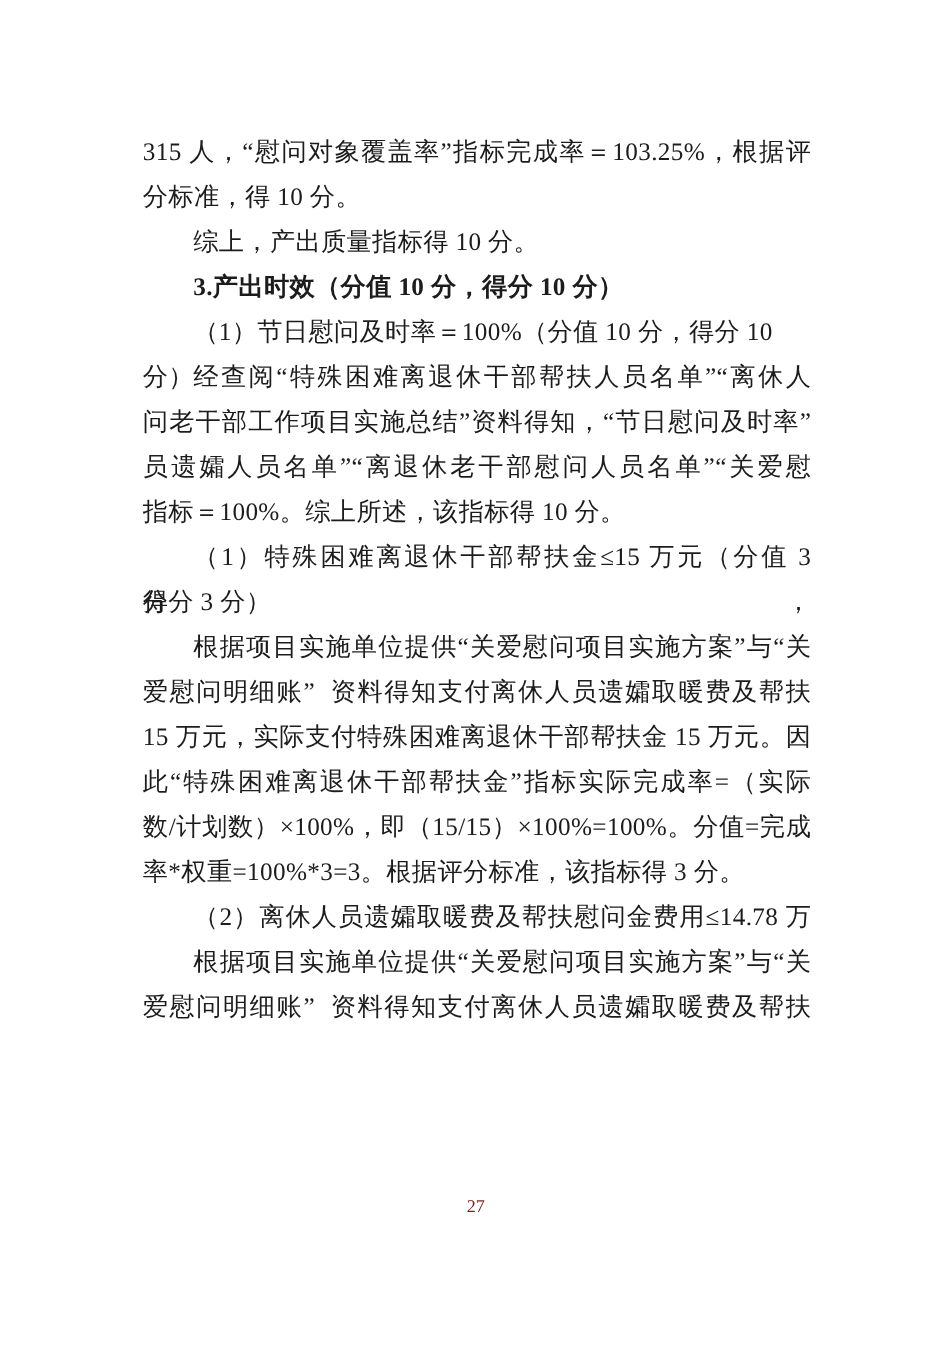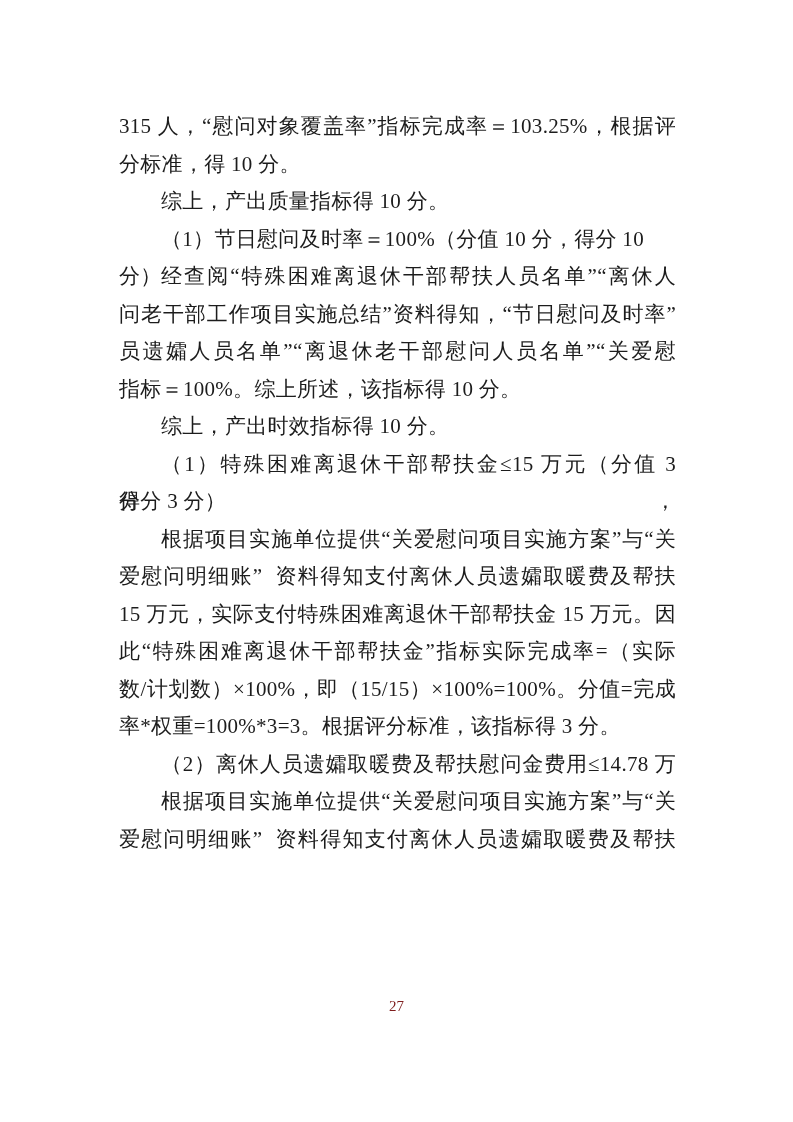--- a/index.html
+++ b/index.html
@@ -52,26 +52,26 @@
   }
 </style>
 </head>
 <body>
 
 <div class="page">
   <div class="doc-body">
       <div class="line justify">315 人，“慰问对象覆盖率”指标完成率＝103.25%，根据评</div>
       <div class="line">分标准，得 10 分。</div>
       <div class="line indent">综上，产出质量指标得 10 分。</div>
+      <div class="line indent bold">3.产出时效（分值 10 分，得分 10 分）</div>
       <div class="line indent">（1）节日慰问及时率＝100%（分值 10 分，得分 10 分）</div>
       <div class="line indent justify">经查阅“特殊困难离退休干部帮扶人员名单”“离休人</div>
       <div class="line justify">问老干部工作项目实施总结”资料得知，“节日慰问及时率”</div>
       <div class="line justify">员遗孀人员名单”“离退休老干部慰问人员名单”“关爱慰</div>
       <div class="line">指标＝100%。综上所述，该指标得 10 分。</div>
-      <div class="line indent">综上，产出时效指标得 10 分。</div>
       <div class="line indent justify">（1）特殊困难离退休干部帮扶金≤15 万元（分值 3 分，</div>
       <div class="line">得分 3 分）</div>
       <div class="line indent justify">根据项目实施单位提供“关爱慰问项目实施方案”与“关</div>
       <div class="line justify">爱慰问明细账”  资料得知支付离休人员遗孀取暖费及帮扶</div>
       <div class="line justify">15 万元，实际支付特殊困难离退休干部帮扶金 15 万元。因</div>
       <div class="line justify">此“特殊困难离退休干部帮扶金”指标实际完成率=（实际</div>
       <div class="line justify">数/计划数）×100%，即（15/15）×100%=100%。分值=完成</div>
       <div class="line">率*权重=100%*3=3。根据评分标准，该指标得 3 分。</div>
       <div class="line indent justify">（2）离休人员遗孀取暖费及帮扶慰问金费用≤14.78 万</div>
       <div class="line indent justify">根据项目实施单位提供“关爱慰问项目实施方案”与“关</div>

